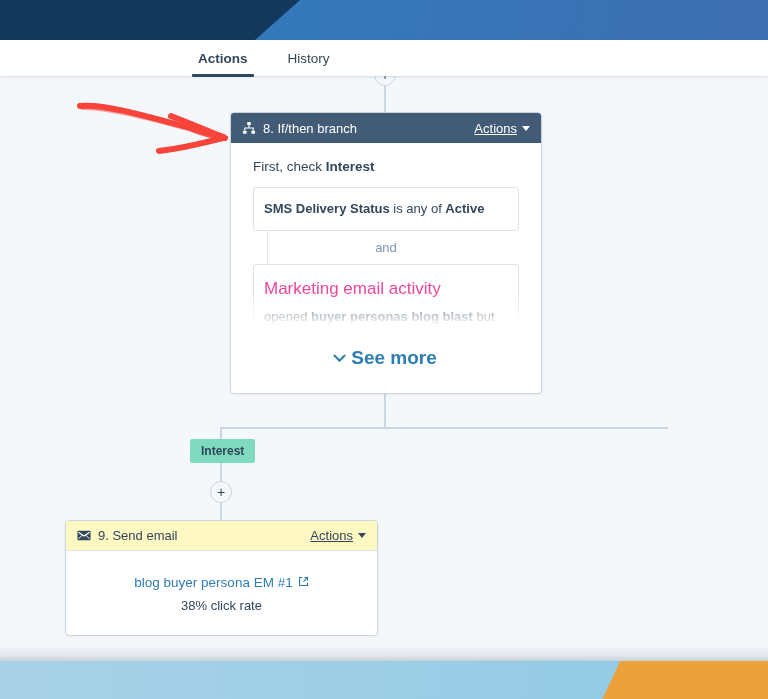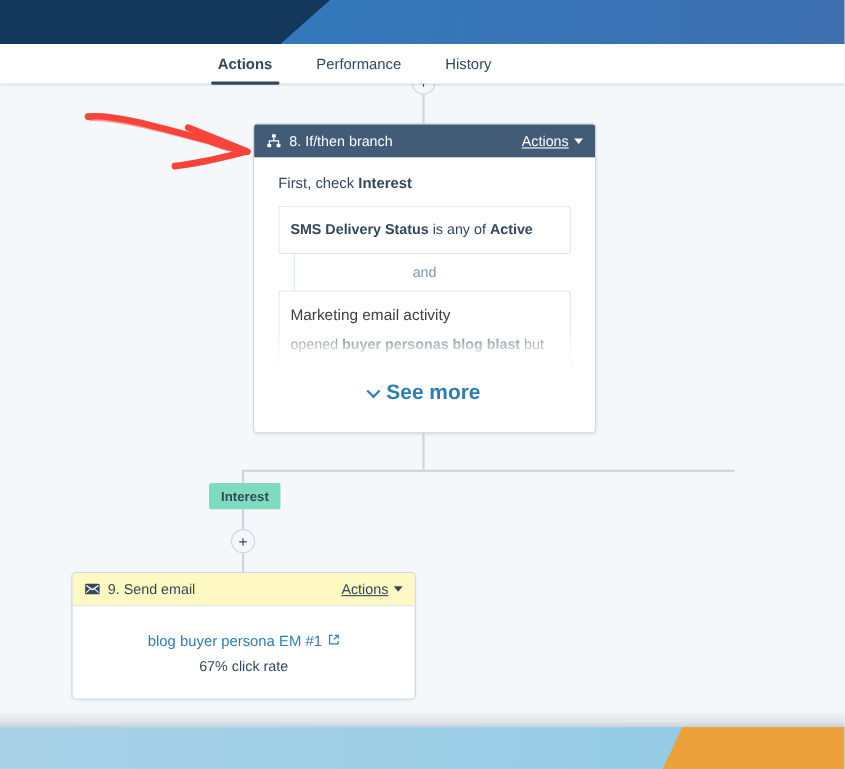--- a/index.html
+++ b/index.html
@@ -195,22 +195,22 @@
     padding: 9px 0;
   }
   .cond-join::before {
     content: "";
     position: absolute;
     left: 14px; top: 0; bottom: 0;
     width: 1px;
     background: #dfe3eb;
   }
   .cond-title {
-    color: #404040;
-    font-size: 14px;
+    color: #ec4899;
+    font-size: 17px;
     margin-bottom: 6px;
   }
   .cond-fade {
     position: absolute;
     left: 0; right: 0; bottom: 0;
     height: 44px;
     background: linear-gradient(to bottom, rgba(255,255,255,0) 0%, rgba(255,255,255,0.97) 72%, #ffffff 100%);
     pointer-events: none;
   }
   .see-more {
@@ -306,23 +306,20 @@
 <div id="screen">
 
   <div class="top-banner">
     <div class="top-banner-dark"></div>
   </div>
 
   <div class="tabbar">
     <div class="tabs">
       <div class="tab active">
         <span>Actions</span>
-      </div>
-      <div class="tab">
-        <span>Performance</span>
       </div>
       <div class="tab">
         <span>History</span>
       </div>
     </div>
   </div>
 
   <div class="canvas">
 
     <div class="plus-btn" style="left:374px; top:-12px;">
@@ -411,21 +408,21 @@
         <a class="email-link">
           <span>blog buyer persona EM #1</span>
           <span>
             <svg width="11" height="11" viewBox="0 0 14 14" fill="none" stroke="#2e7db3" stroke-width="1.4">
               <path d="M5.5 2 H2 V12 H12 V8.5"></path>
               <path d="M8 2 H12 V6"></path>
               <path d="M12 2 L7 7"></path>
             </svg>
           </span>
         </a>
-        <div class="email-rate">67% click rate</div>
+        <div class="email-rate">38% click rate</div>
       </div>
     </div>
 
     <div class="card" id="contact-card">
       <div class="card-head light">
         <span class="head-icon">
           <svg width="14" height="13" viewBox="0 0 16 14" fill="#33475b">
             <circle cx="6" cy="3.6" r="2.6"></circle>
             <path d="M1.3 13 C1.3 9.6 3.4 7.6 6 7.6 C8.6 7.6 10.7 9.6 10.7 13 Z"></path>
             <circle cx="12.1" cy="4.3" r="2"></circle>

